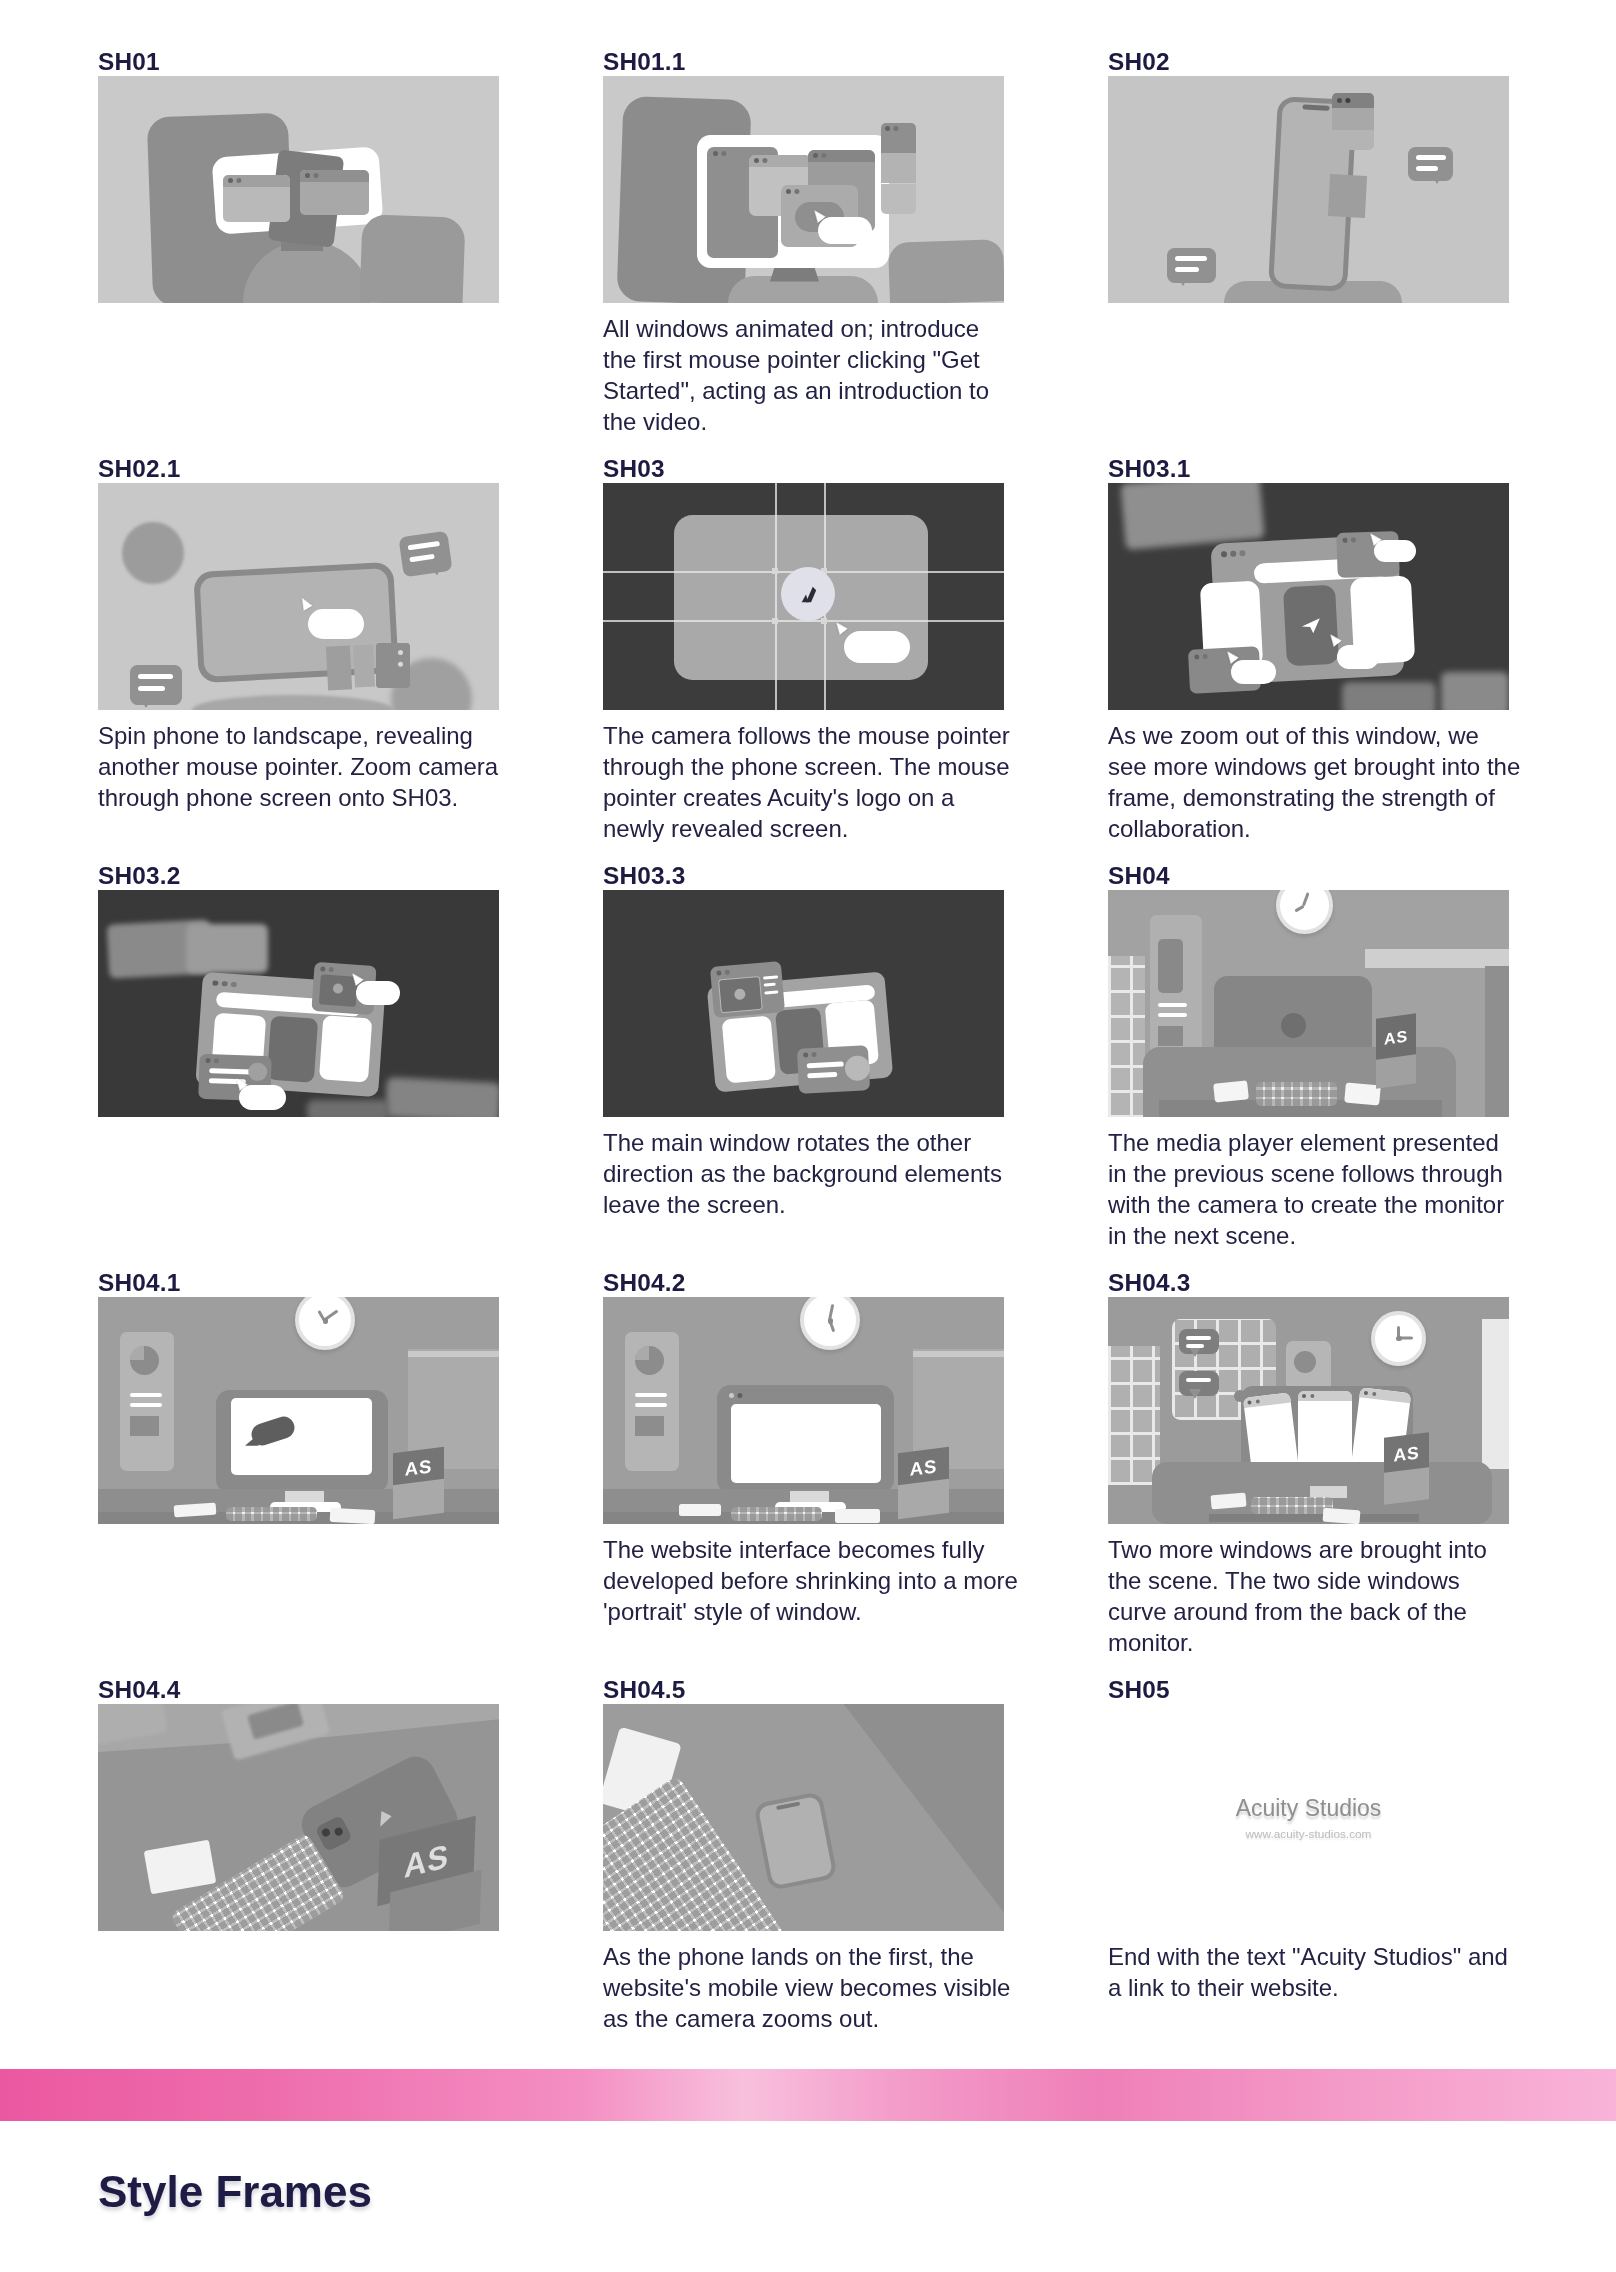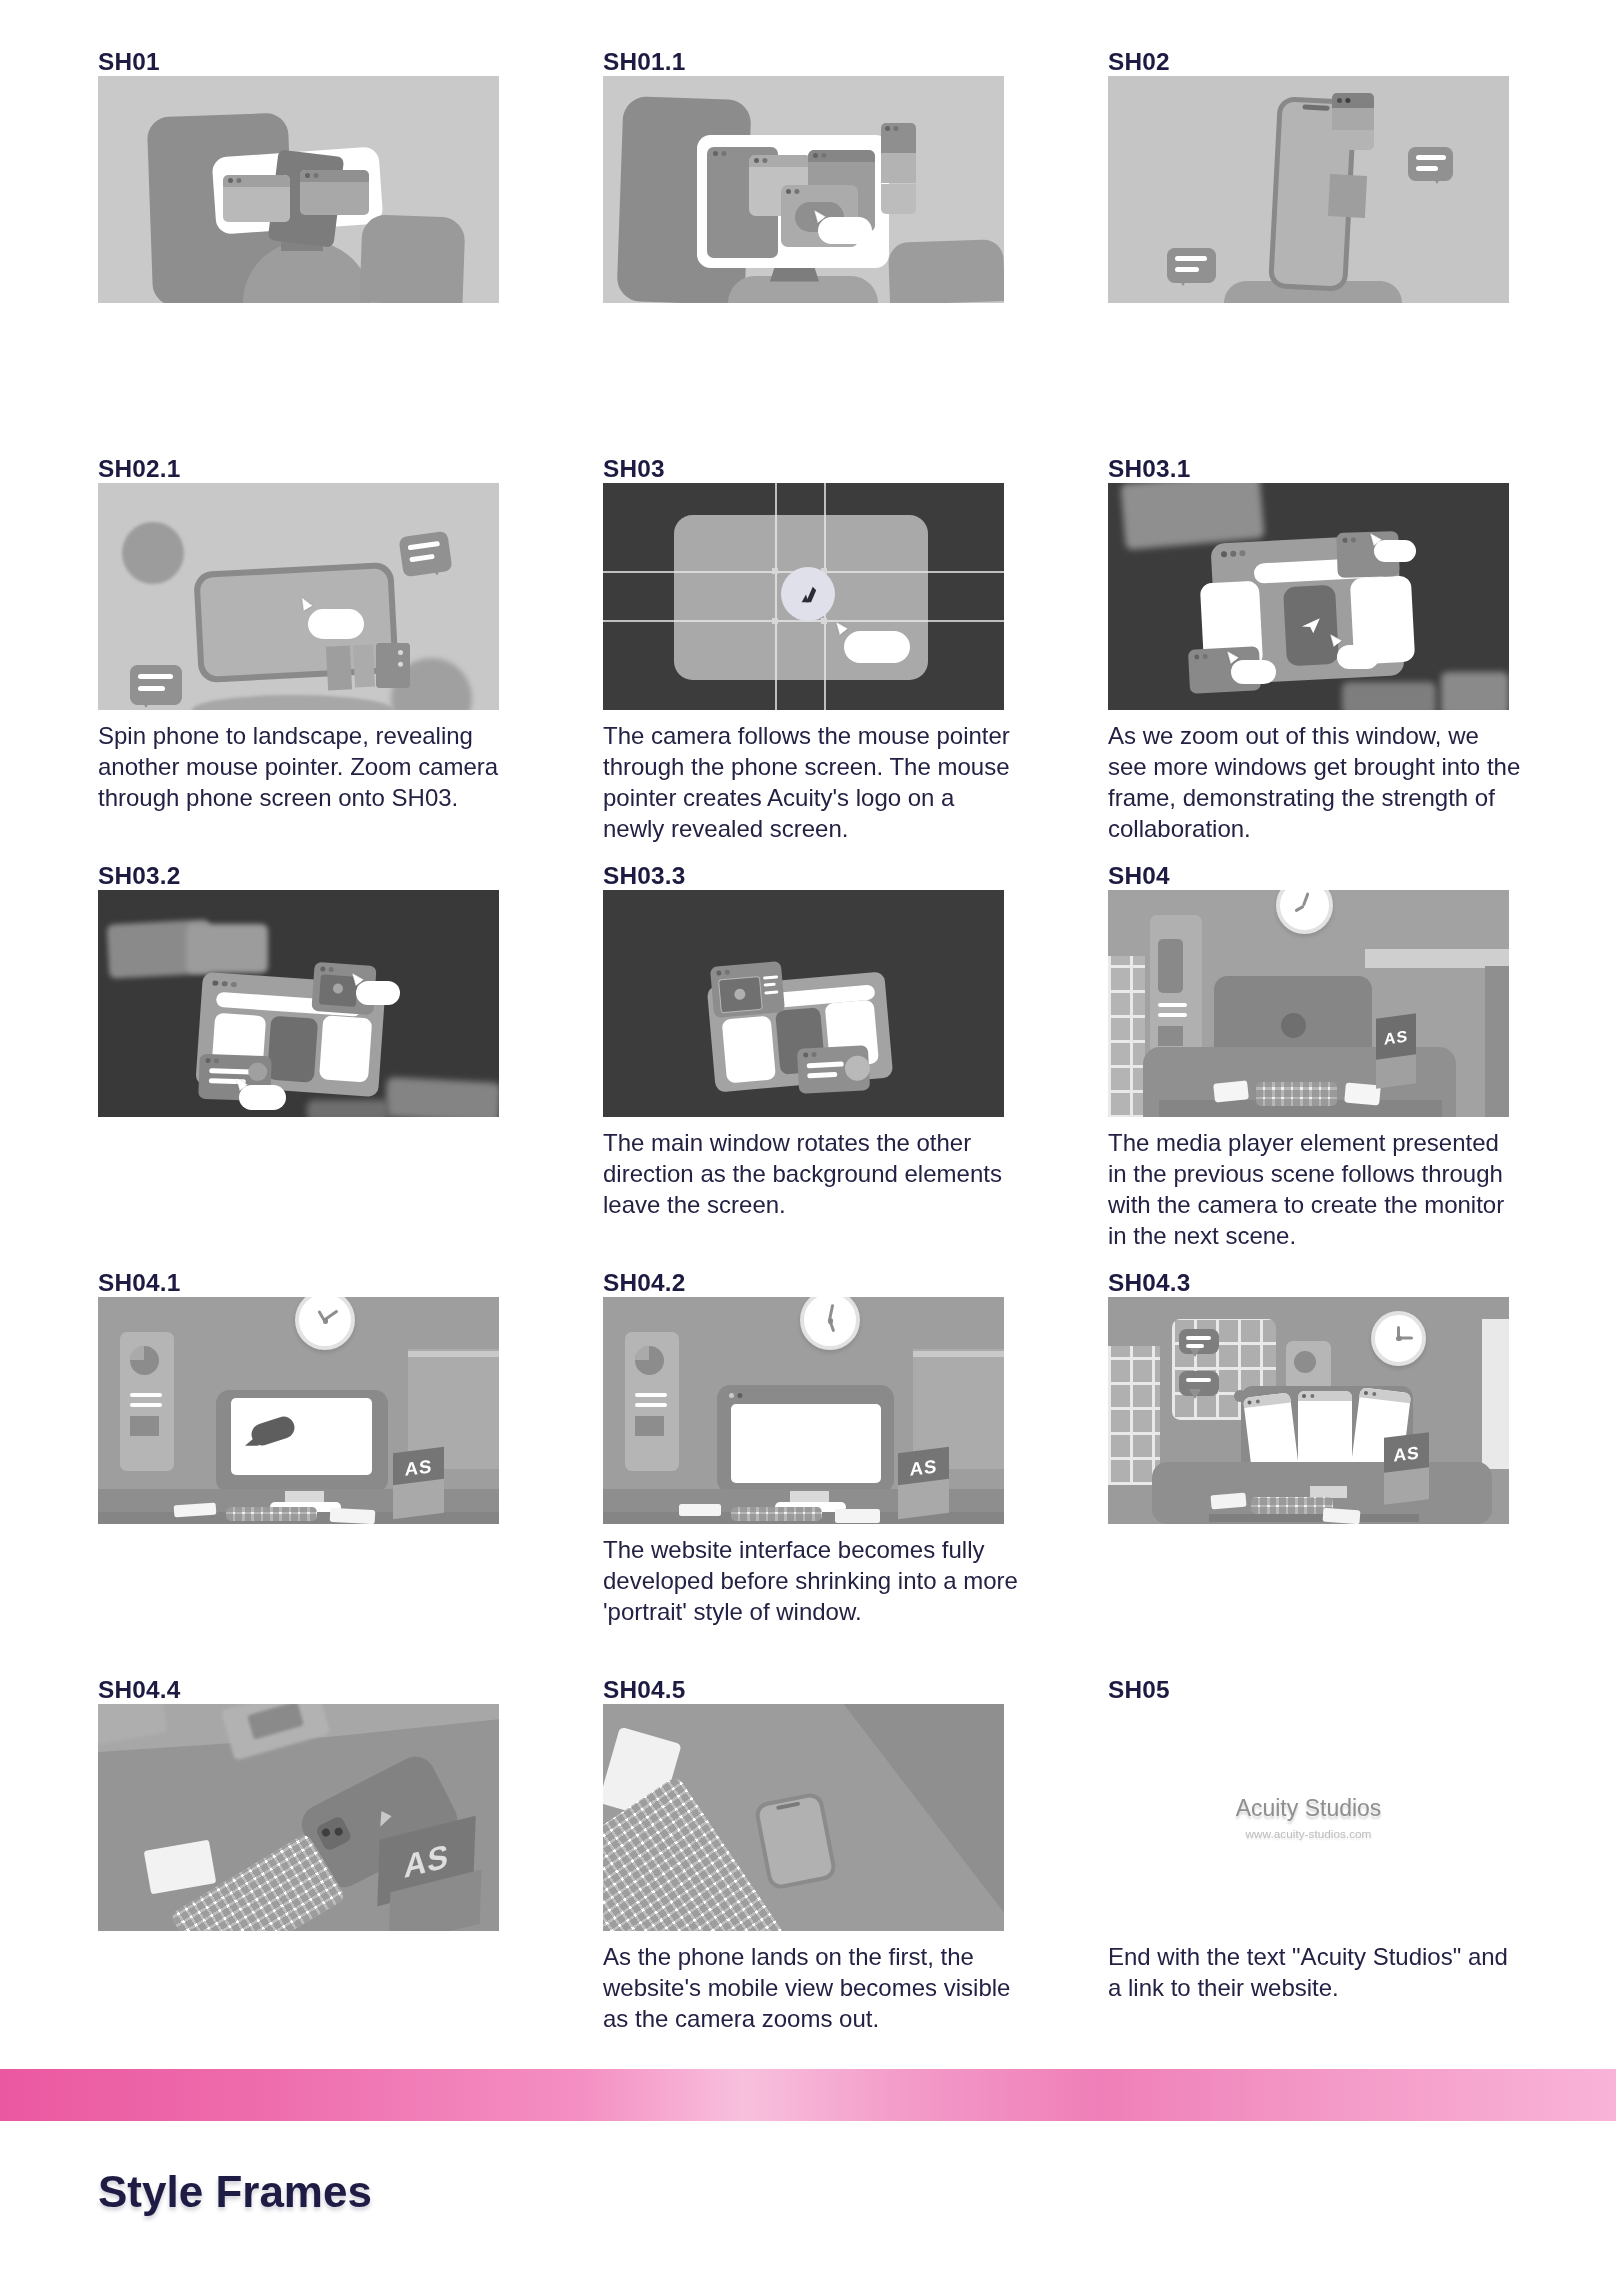--- a/index.html
+++ b/index.html
@@ -102,20 +102,21 @@
       <div class="pill" style="left:215px;top:141px;width:54px;height:27px;"></div>
       <span class="cur" style="left:210px;top:133px;"></span>
       <div class="abs" style="left:278px;top:47px;width:35px;height:91px;border-radius:5px;overflow:hidden;">
         <span class="abs" style="left:0;top:0;width:35px;height:30px;background:#8f8f8f;"></span>
         <span class="abs" style="left:0;top:30px;width:35px;height:30px;background:#b3b3b3;"></span>
         <span class="abs" style="left:0;top:61px;width:35px;height:30px;background:#bcbcbc;"></span>
         <span class="dots2" style="left:4.2px;top:3.4px;"></span>
       </div>
       <div class="abs" style="left:286px;top:165px;width:115px;height:62px;background:#9c9c9c;border-radius:20px 20px 0 0;transform:rotate(-2deg);"></div>
     </div>
+    <p class="cap">All windows animated on; introduce the first mouse pointer clicking "Get Started", acting as an introduction to the video.</p>
   </section>
 
   <section class="cell">
     <h3 class="lbl">SH02</h3>
     <div class="frame bg-l2">
       <div class="abs" style="left:116px;top:205px;width:178px;height:22px;background:#a0a0a0;border-radius:89px 89px 0 0;"></div>
       <div class="abs" style="left:165px;top:22px;width:79px;height:192px;background:#898989;border-radius:17px;transform:rotate(3deg);">
         <span class="abs" style="left:5px;top:5px;right:5px;bottom:5px;background:#b4b4b4;border-radius:11.8px;"></span>
         <span class="abs" style="left:25px;top:6.7px;width:27px;height:5px;background:#6f6f6f;border-radius:2.5px;"></span>
       </div>
@@ -428,20 +429,21 @@
       <div class="abs" style="left:101px;top:217px;width:210px;height:8.4px;background:#7f7f7f;"></div>
       <div class="abs" style="left:202px;top:189px;width:37px;height:11.8px;background:#d6d6d6;"></div>
       <div class="abs keys" style="left:143px;top:200px;width:82px;height:17px;"></div>
       <div class="abs" style="left:103px;top:197px;width:35px;height:13.5px;background:#f3f3f3;border-radius:2.5px;transform:rotate(-5deg);"></div>
       <div class="abs" style="left:215px;top:212px;width:37px;height:13.5px;background:#f3f3f3;border-radius:2.5px;transform:rotate(4deg);"></div>
       <div class="cubetop" style="left:276px;top:138px;width:45px;height:39px;background:#747474;transform:skewY(-7deg);font-size:17.7px;">
           <span>AS</span>
         </div>
       <div class="abs" style="left:276px;top:173px;width:45px;height:32px;background:#a6a6a6;transform:skewY(-7deg);"></div>
     </div>
+    <p class="cap">Two more windows are brought into the scene. The two side windows curve around from the back of the monitor.</p>
   </section>
 
   <section class="cell">
     <h3 class="lbl">SH04.4</h3>
     <div class="frame" style="background:#959595;">
       <div class="abs" style="left:0;top:0;width:401px;height:109px;background:#a7a7a7;clip-path:polygon(0 0,100% 0,100% 14%,58% 30%,0 44%);"></div>
       <div class="abs blur2" style="left:128px;top:-8.4px;width:99px;height:52px;background:#b2b2b2;transform:rotate(-16deg);border-radius:5px;">
         <span class="abs" style="left:23.6px;top:11.8px;width:52px;height:25px;background:#8a8a8a;border-radius:3.4px;"></span>
       </div>
       <div class="abs blur2" style="left:-10px;top:-6.7px;width:77px;height:42px;background:#aeaeae;transform:rotate(-10deg);border-radius:5px;"></div>

